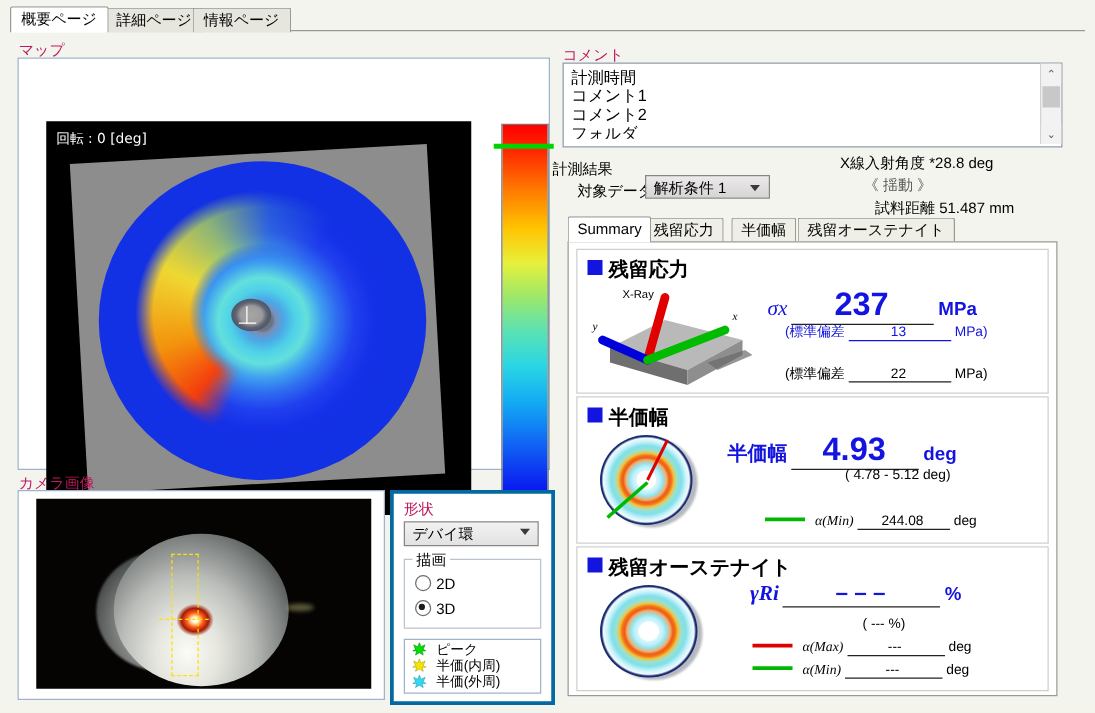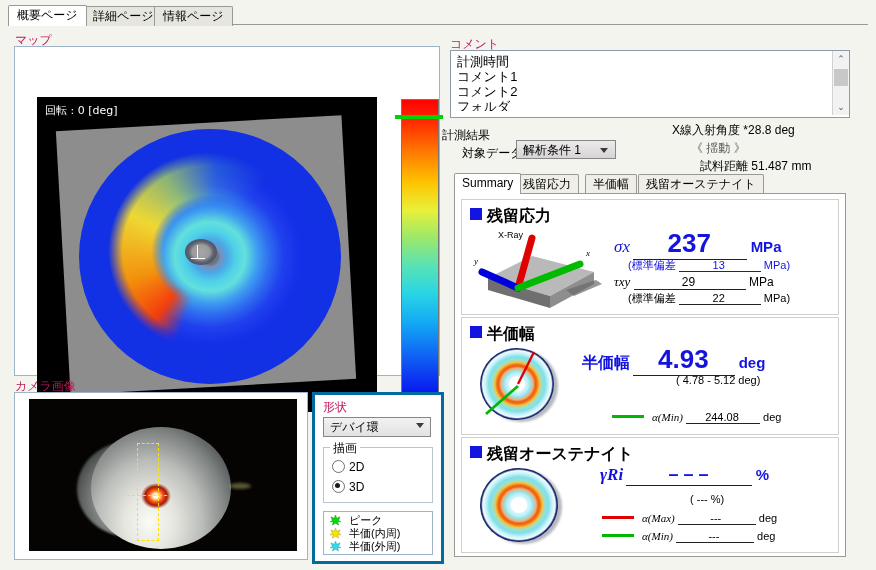--- a/index.html
+++ b/index.html
@@ -294,25 +294,20 @@
       <div class="val" style="left:152px;top:28px;">
         <span class="sym" style="font-size:17px;color:#1414e0;">σx</span>
         <span class="uline" style="width:112px;padding-right:2px;"><span class="big">237</span></span>
         <span class="unit">MPa</span>
       </div>
       <div class="val" style="left:166px;top:58px;font-size:11px;color:#1414e0;">
         <span>(標準偏差</span>
         <span class="uline" style="width:80px;padding-right:2px;border-color:#1414e0;"><span>13</span></span>
         <span>MPa)</span>
       </div>
-      <div class="val" style="left:152px;top:74px;font-size:12px;">
-        <span class="sym" style="font-size:13px;">τxy</span>
-        <span class="uline" style="width:110px;padding-right:2px;"><span>29</span></span>
-        <span>MPa</span>
-      </div>
       <div class="val" style="left:166px;top:91px;font-size:11px;">
         <span>(標準偏差</span>
         <span class="uline" style="width:80px;padding-right:2px;"><span>22</span></span>
         <span>MPa)</span>
       </div>
     </div>
 
     <div class="card" style="top:123px;height:116px;">
       <div class="cardtitle">
         <span class="bluesq"></span><span>半価幅</span>

